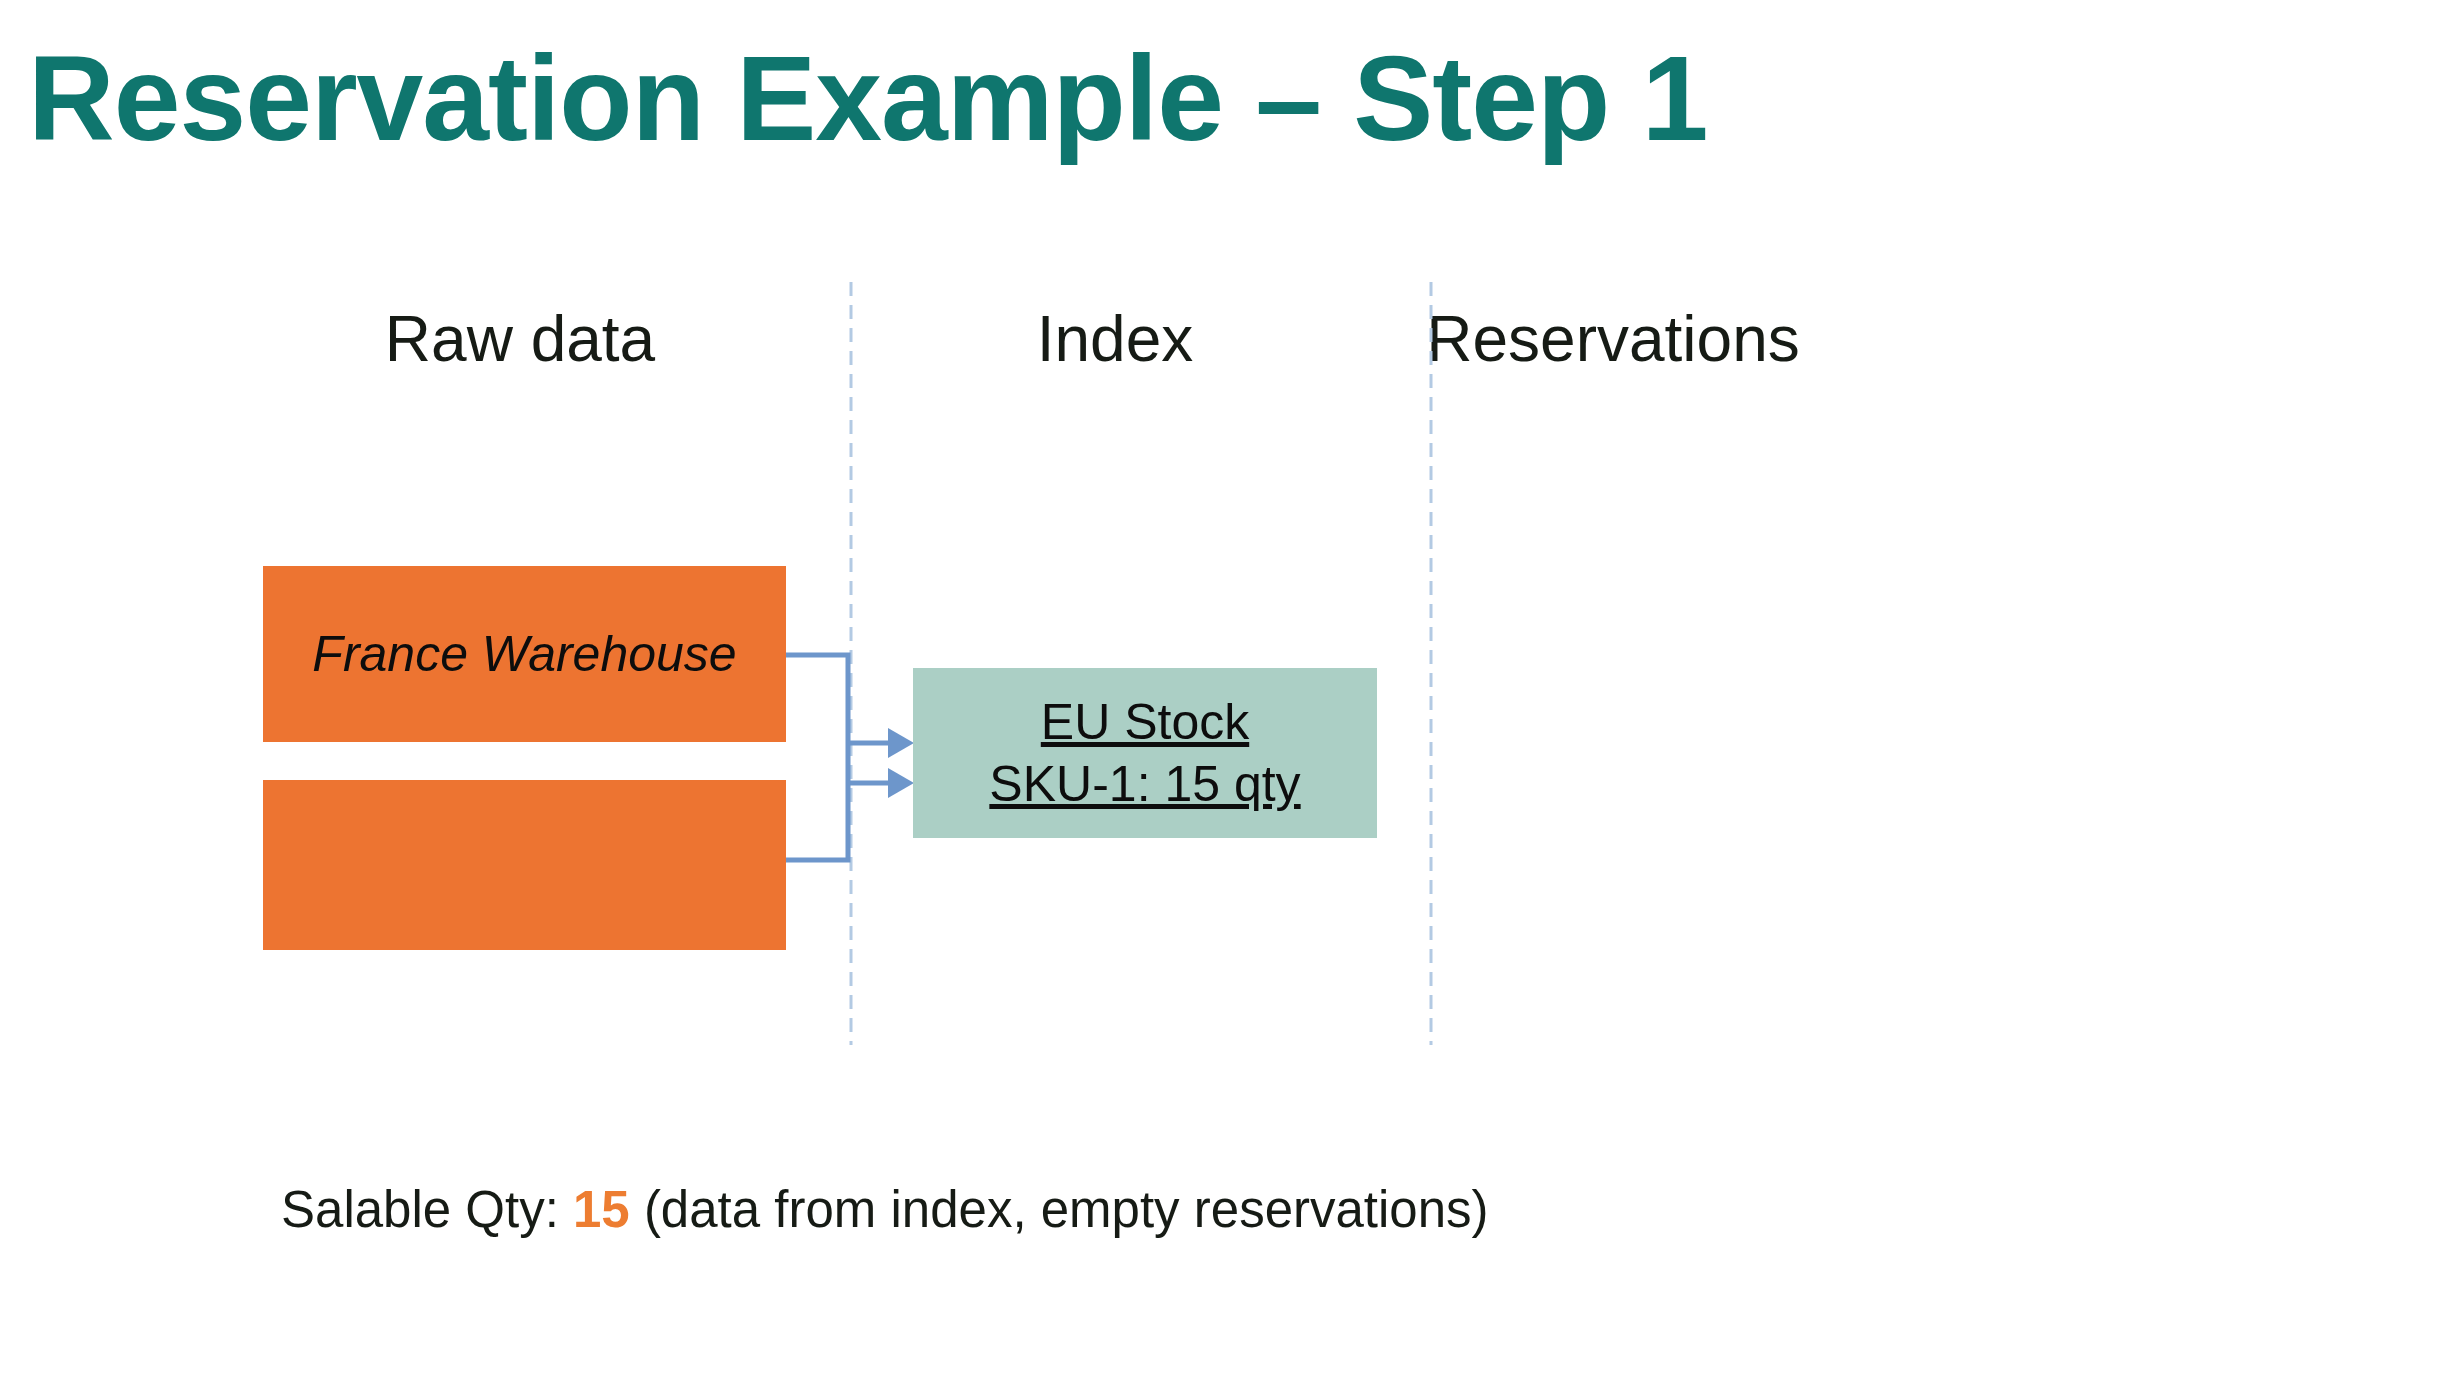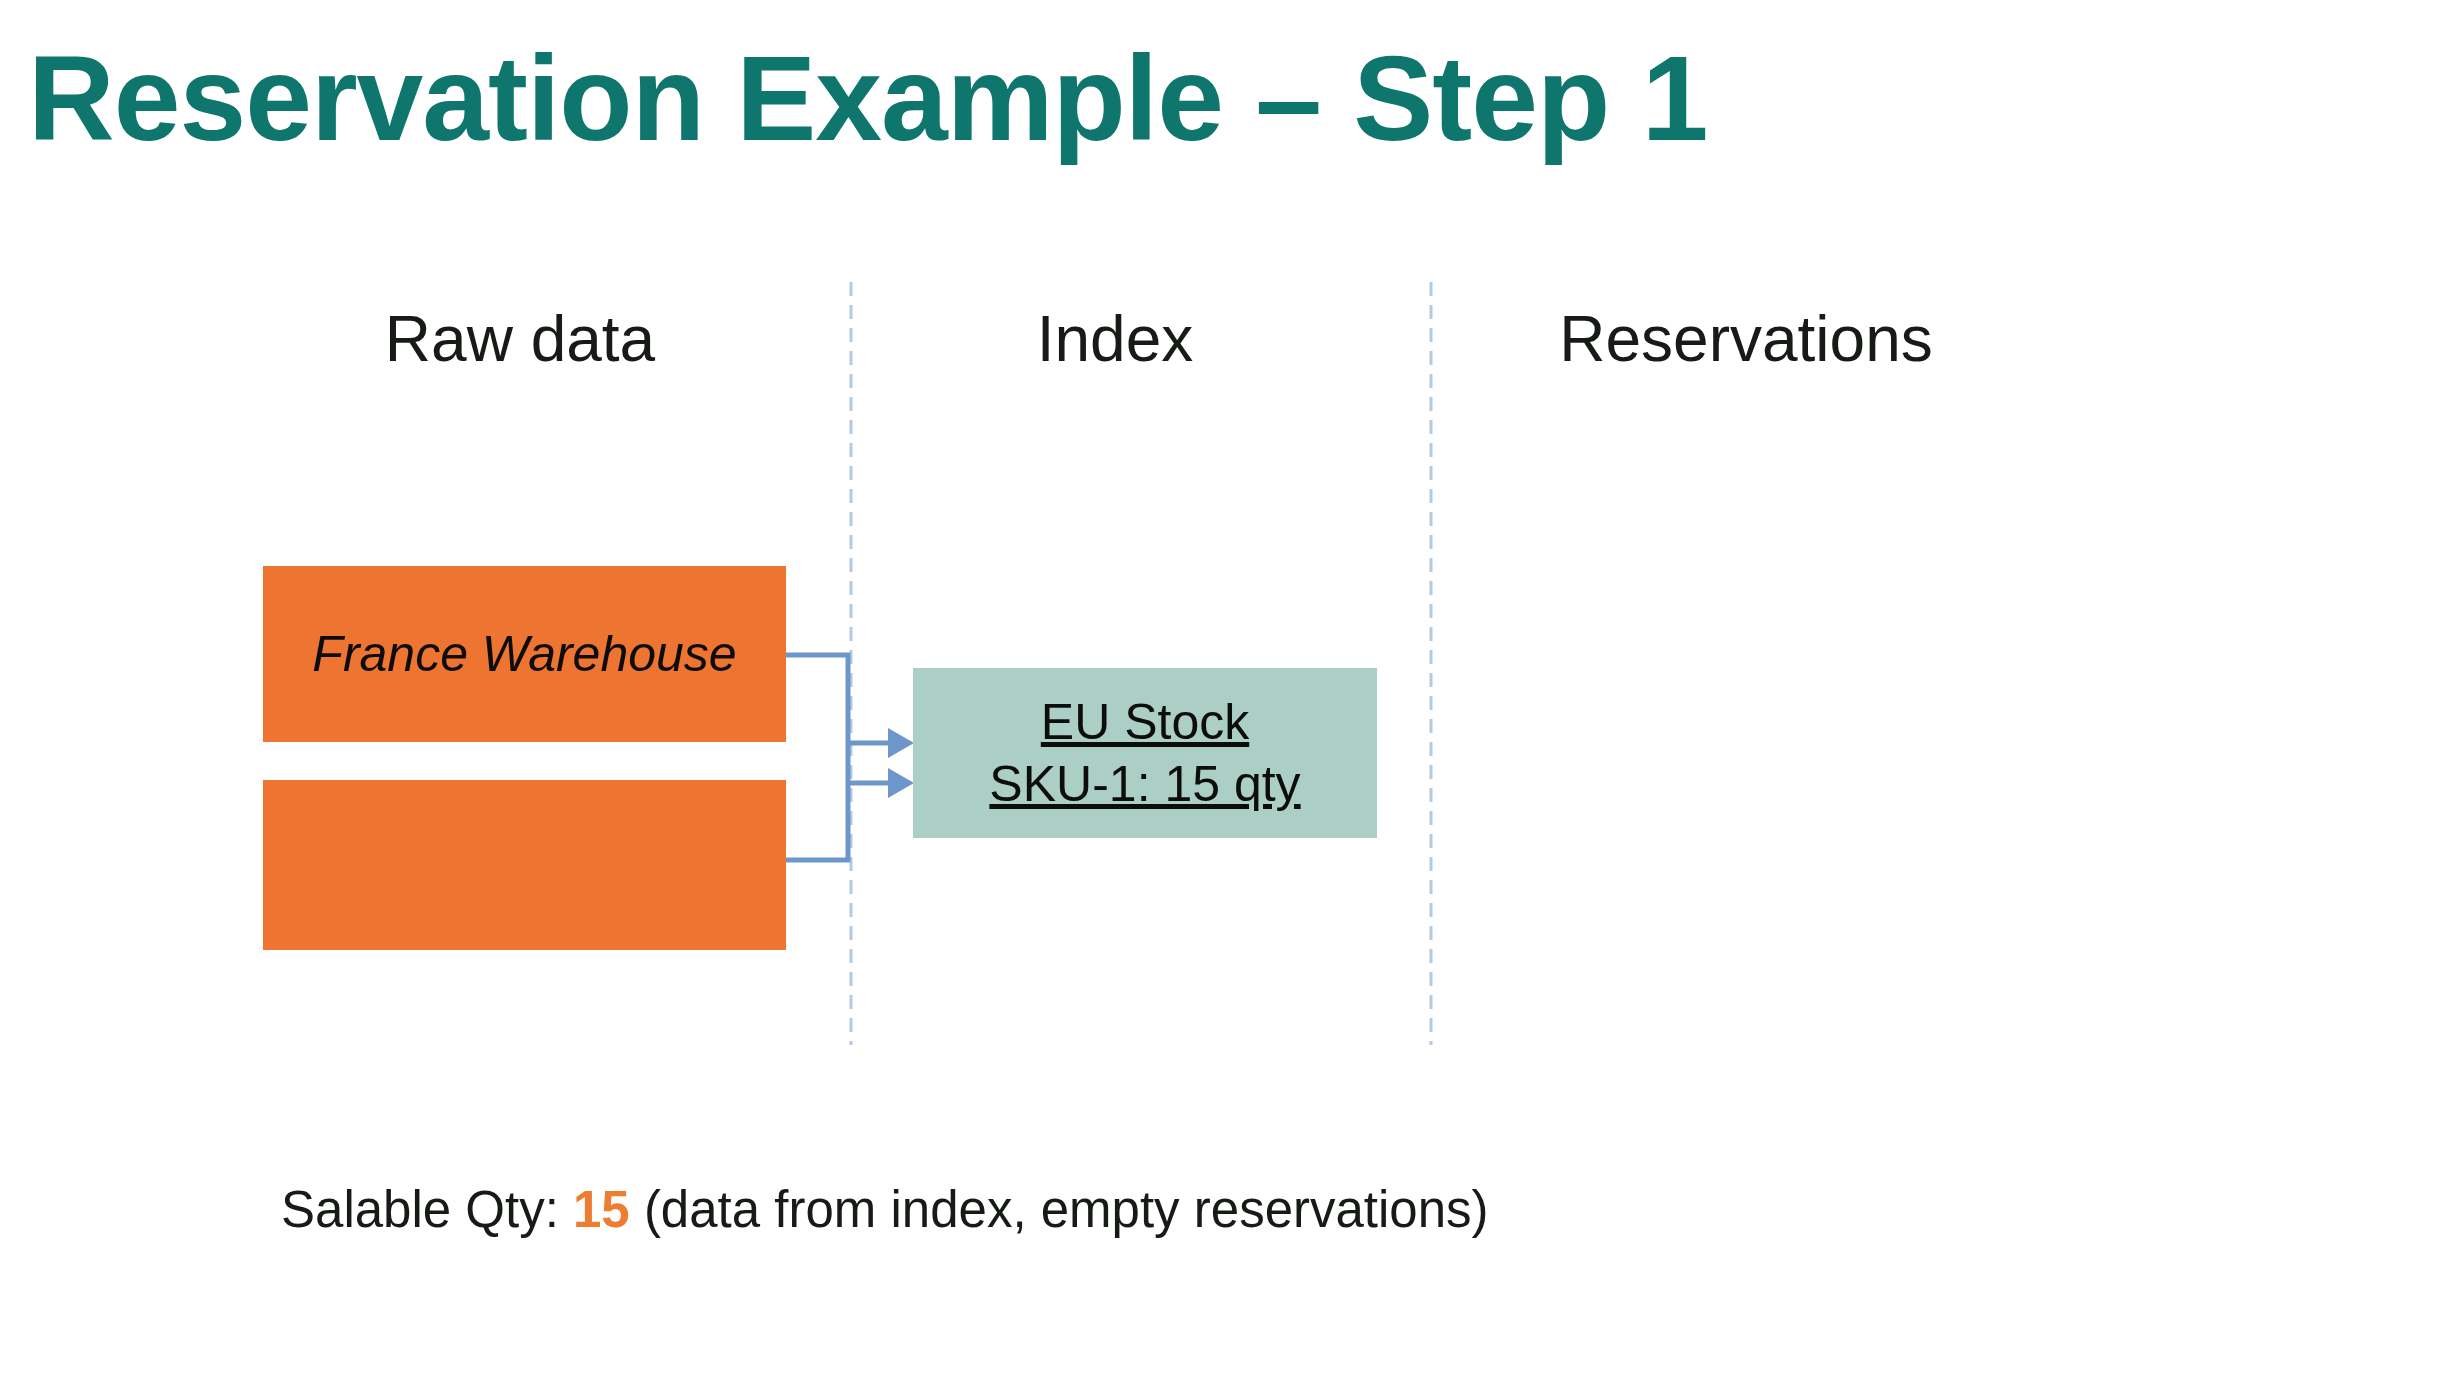--- a/index.html
+++ b/index.html
@@ -33,21 +33,21 @@
     width: 500px;
     height: 72px;
     line-height: 72px;
     text-align: center;
     font-size: 64px;
     color: #161b15;
     white-space: nowrap;
   }
   #col-raw   { left: 270px;  }
   #col-index { left: 865px;  }
-  #col-res   { left: 1496px; text-align: center; }
+  #col-res   { left: 1363px; text-align: center; }
 
   .overlay {
     position: absolute;
     left: 0; top: 0;
     width: 2450px;
     height: 1380px;
     pointer-events: none;
   }
   .divider {
     stroke: var(--divider-blue, #B3CAE3);

